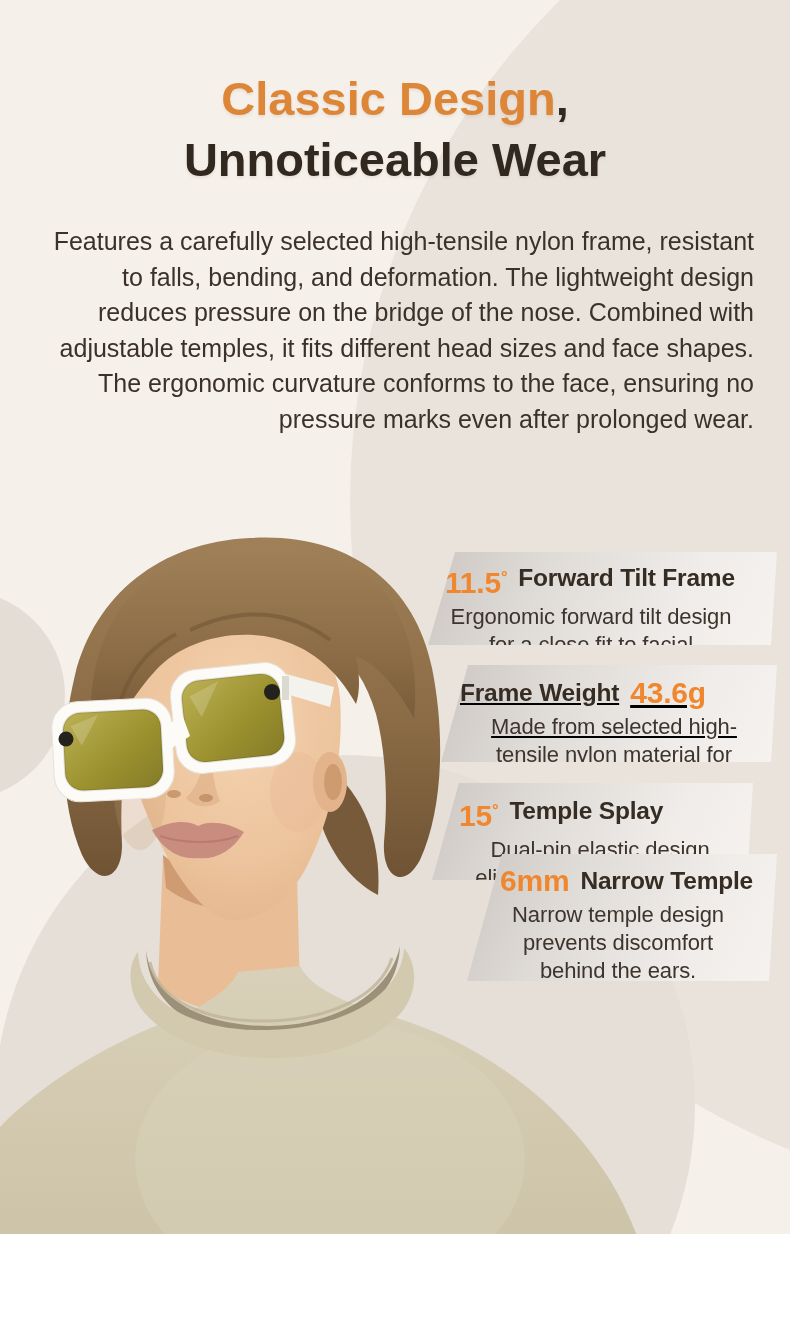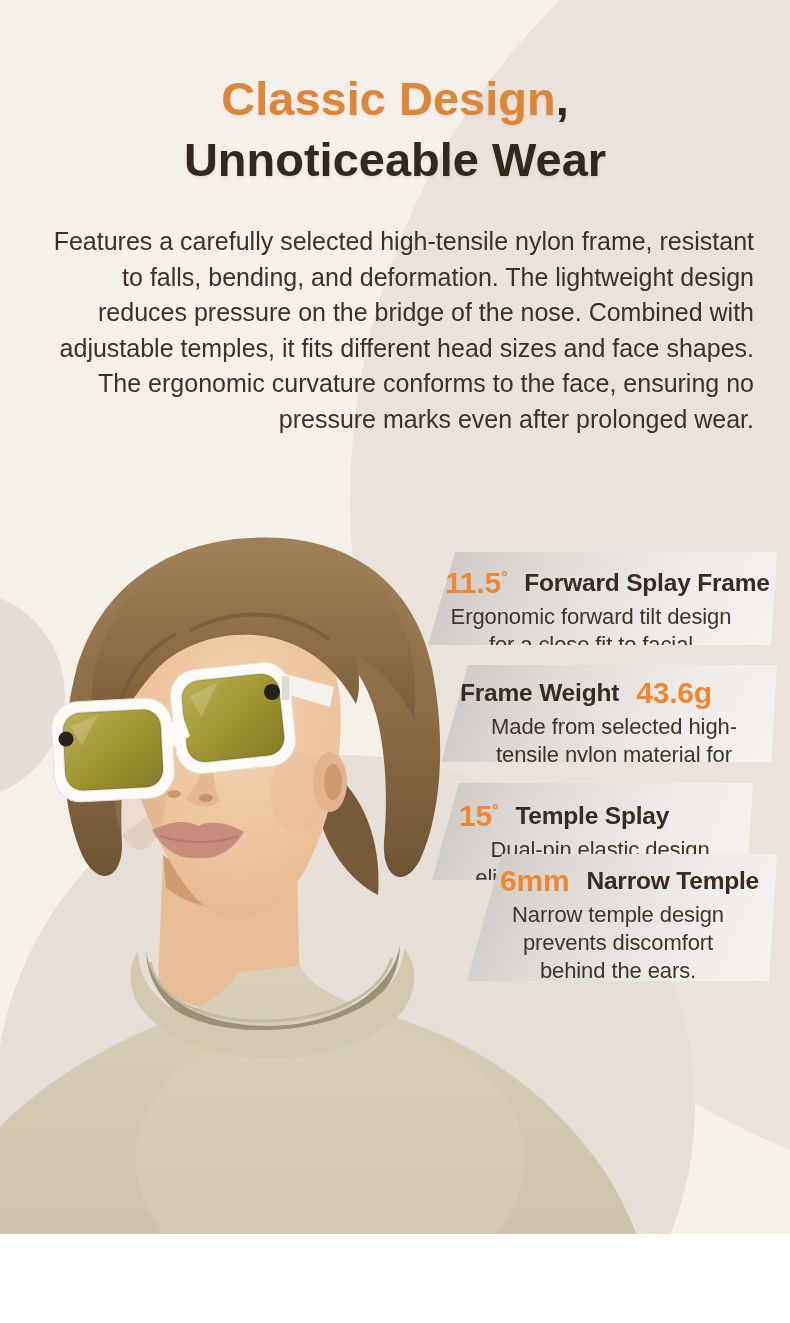--- a/index.html
+++ b/index.html
@@ -25,27 +25,27 @@
   }
 
   
   .callout {
     position:absolute; box-sizing:border-box;
     background:linear-gradient(113deg,#CCC7C3 0%,#DFDBD7 32%,#EFECE9 72%,#F5F2EF 100%);
   }
   .c1 { left:428px; top:552px; width:349px; height:93px;  padding:7px 0 0 17px;
         clip-path:polygon(27px 0, 100% 0, calc(100% - 6px) 100%, 0 100%); }
   .c2 { left:441px; top:665px; width:336px; height:97px;  padding:9px 0 0 19px;
-        clip-path:polygon(27px 0, 100% 0, calc(100% - 6px) 100%, 0 100%); }
+        clip-path:polygon(27px 0, 100% 0, calc(100% - 6px) 100%, 0 100%);text-decoration:underline; }
   .c3 { left:432px; top:783px; width:321px; height:97px;  padding:9px 0 0 27px;
         clip-path:polygon(27px 0, 100% 0, calc(100% - 6px) 100%, 0 100%); }
   .c4 { left:467px; top:854px; width:310px; height:127px; padding:8px 0 0 33px;
         clip-path:polygon(35px 0, 100% 0, calc(100% - 8px) 100%, 0 100%); }
 
-  .c-title { display:flex; align-items:flex-end; gap:17px; line-height:37px; white-space:nowrap; }
+  .c-title { display:flex; align-items:flex-start; gap:11px; line-height:37px; white-space:nowrap; }
   .c-num   { font-size:30px; font-weight:700; color:#F0872E; letter-spacing:-0.2px; }
   .c-num .deg { font-size:0.55em; vertical-align:0.62em; }
   .c-label { font-size:24.5px; font-weight:700; color:#352C24; letter-spacing:-0.2px; }
   .c-desc  { margin-top:2px; font-size:22px; line-height:28px; color:#3D342C; letter-spacing:-0.1px;text-align:center; }
   .c1 .c-desc { width:292px; }
   .c2 .c-desc { width:308px; }
   .c3 .c-desc { width:288px; }
   .c4 .c-desc { width:236px; }
 </style>
 </head>
@@ -172,21 +172,21 @@
   <h1 class="title">
     <span class="line"><span class="accent">Classic Design</span><span>,</span></span>
     <span class="line">Unnoticeable Wear</span>
   </h1>
 
   <p class="lede">Features a carefully selected high-tensile nylon frame, resistant to falls, bending, and deformation. The lightweight design reduces pressure on the bridge of the nose. Combined with adjustable temples, it fits different head sizes and face shapes. The ergonomic curvature conforms to the face, ensuring no pressure marks even after prolonged wear.</p>
 
   <div class="callout c1">
     <div class="c-title">
       <span class="c-num"><span>11.5</span><span class="deg">°</span></span>
-      <span class="c-label">Forward Splay Frame</span>
+      <span class="c-label">Forward Tilt Frame</span>
     </div>
     <div class="c-desc">Ergonomic forward tilt design for a close fit to facial contours.</div>
   </div>
 
   <div class="callout c2">
     <div class="c-title">
       <span class="c-label">Frame Weight</span>
       <span class="c-num">43.6g</span>
     </div>
     <div class="c-desc">Made from selected high-tensile nylon material for weightless wear.</div>

